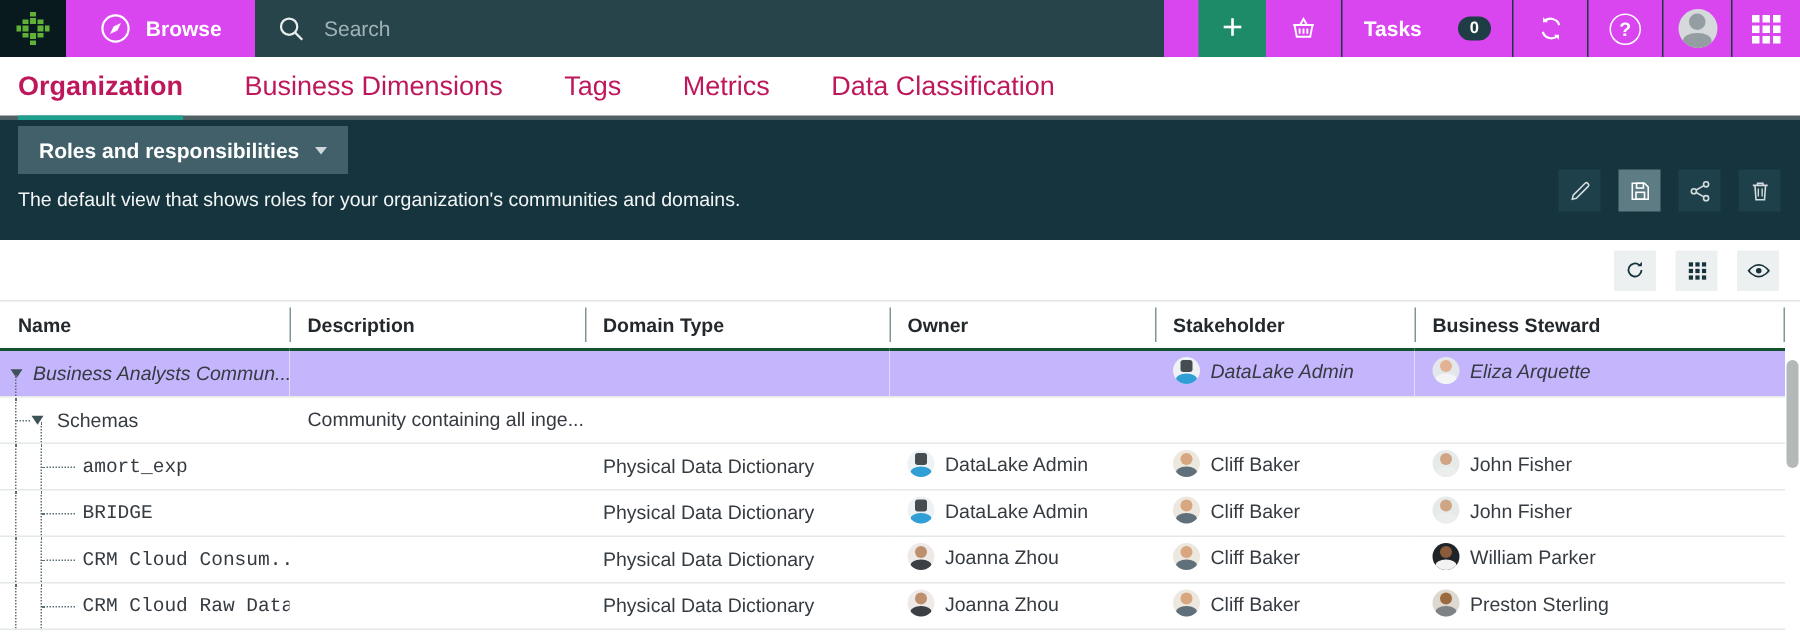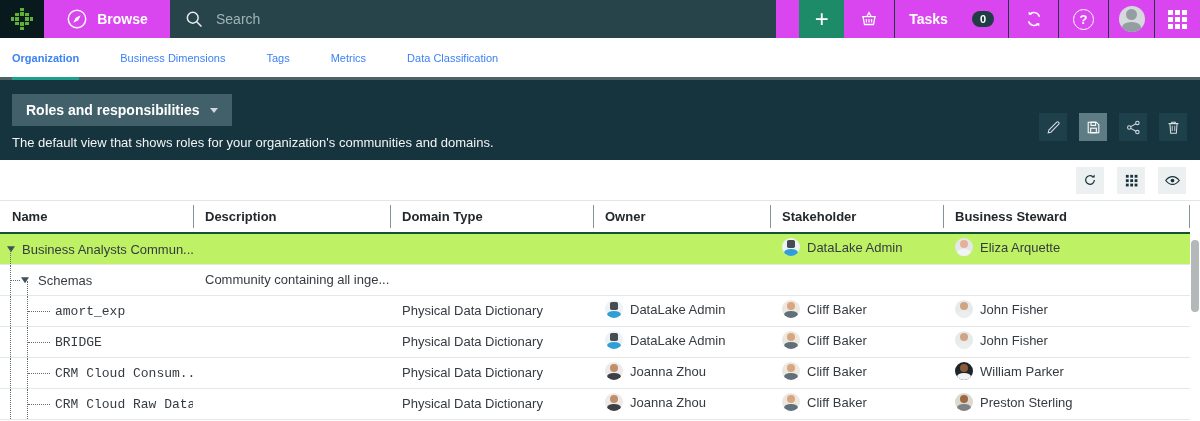--- a/index.html
+++ b/index.html
@@ -29,27 +29,27 @@
   .nav-avatar::before { content:""; position:absolute; left:29%; top:12%; width:42%; height:42%; border-radius:50%; background:#949da2; }
   .nav-avatar::after { content:""; position:absolute; left:12%; top:62%; width:76%; height:44%; border-radius:46% 46% 0 0; background:#949da2; }
   .apps-grid { display:grid; grid-template-columns:repeat(3,5px); grid-template-rows:repeat(3,5px); gap:2px; }
   .apps-grid i { background:#fff; }
   .help-circle { width:21px; height:21px; border:1.7px solid #fff; border-radius:50%; display:flex;
     align-items:center; justify-content:center; font-size:13px; font-weight:bold; color:#fff; }
 
   
   .tabbar { height:42px; background:#fff; display:flex; align-items:stretch; padding-left:12px;
     border-bottom:3px solid #506166; }
-  .tab { display:flex; align-items:center; margin-right:41px; font-size:11px; color:#3b82f6; cursor:pointer;
+  .tab { display:flex; align-items:center; margin-right:41px; font-size:18px; color:#be185d; cursor:pointer;
     position:relative; white-space:nowrap; }
   .tab.active { font-weight:bold; }
   .tab.active::after { content:""; position:absolute; left:0; right:0; bottom:-3px; height:3px; background:#1ca18f; }
 
   
-  .view-panel { height:80px; background:#16343d; position:relative; padding:14px 12px 0 12px; }
+  .view-panel { height:80px; background:#16343d; position:relative; padding:4px 12px 0 12px; }
   .view-btn { background:#41606a; border:none; color:#fff; font-weight:bold; font-size:14px;
     font-family:"Liberation Sans",sans-serif; padding:8px 14px; display:inline-flex; align-items:center; gap:10px; cursor:pointer; }
   .caret-down { width:0; height:0; border-left:4.5px solid transparent; border-right:4.5px solid transparent;
     border-top:5px solid #cfd8da; display:inline-block; }
   .view-desc { color:#f2f5f5; font-size:13px; margin-top:9px; }
   .panel-actions { position:absolute; right:13px; top:33px; display:flex; gap:12px; }
   .pa-btn { width:28px; height:28px; background:#1e404a; border:none; display:flex; align-items:center;
     justify-content:center; cursor:pointer; }
   .pa-btn.active { background:#5e7c84; }
 
@@ -63,21 +63,21 @@
   .grid-area { position:relative; }
   table { border-collapse:collapse; table-layout:fixed; width:1190px; }
   col.c-name{width:193px} col.c-desc{width:197px} col.c-dom{width:203px}
   col.c-own{width:177px} col.c-stake{width:173px} col.c-stew{width:247px}
   thead th { height:32px; text-align:left; font-size:13px; font-weight:bold; color:#23282c;
     padding:0 0 0 12px; position:relative; cursor:pointer; background:#fff; }
   thead tr { border-bottom:2px solid #14532d; }
   thead th + th::before { content:""; position:absolute; left:0; top:4px; bottom:4px; width:1px; background:#7f9598; }
   thead th:last-child::after { content:""; position:absolute; right:0; top:4px; bottom:4px; width:1px; background:#7f9598; }
   tbody tr { height:31px; border-bottom:1px solid #e4e8e8; background:#fff; }
-  tbody tr.selected { background:#bef264; }
+  tbody tr.selected { background:#c4b5fd;font-style:italic; }
   td { font-size:13px; color:#353b41; padding:0 0 0 12px; vertical-align:middle; overflow:hidden; white-space:nowrap; }
   td.name-cell { position:relative; padding:0; }
   .name-text { cursor:pointer; }
   .lvl0 .name-text { position:absolute; left:22px; top:50%; transform:translateY(-50%); }
   .lvl1 .name-text { position:absolute; left:38px; top:50%; transform:translateY(-50%); }
   .lvl2 .name-text { position:absolute; left:55px; top:50%; transform:translateY(-50%);font-family:Liberation Mono, monospace; }
   .tri { position:absolute; width:0; height:0; border-left:4.5px solid transparent; border-right:4.5px solid transparent;
     border-top:6px solid #3f5258; top:50%; transform:translateY(-46%); cursor:pointer; }
   .tri.t0 { left:7px; } .tri.t1 { left:21px; }
   .tv { position:absolute; width:0; border-left:1px dotted #5c6f76; top:0; bottom:0; }

